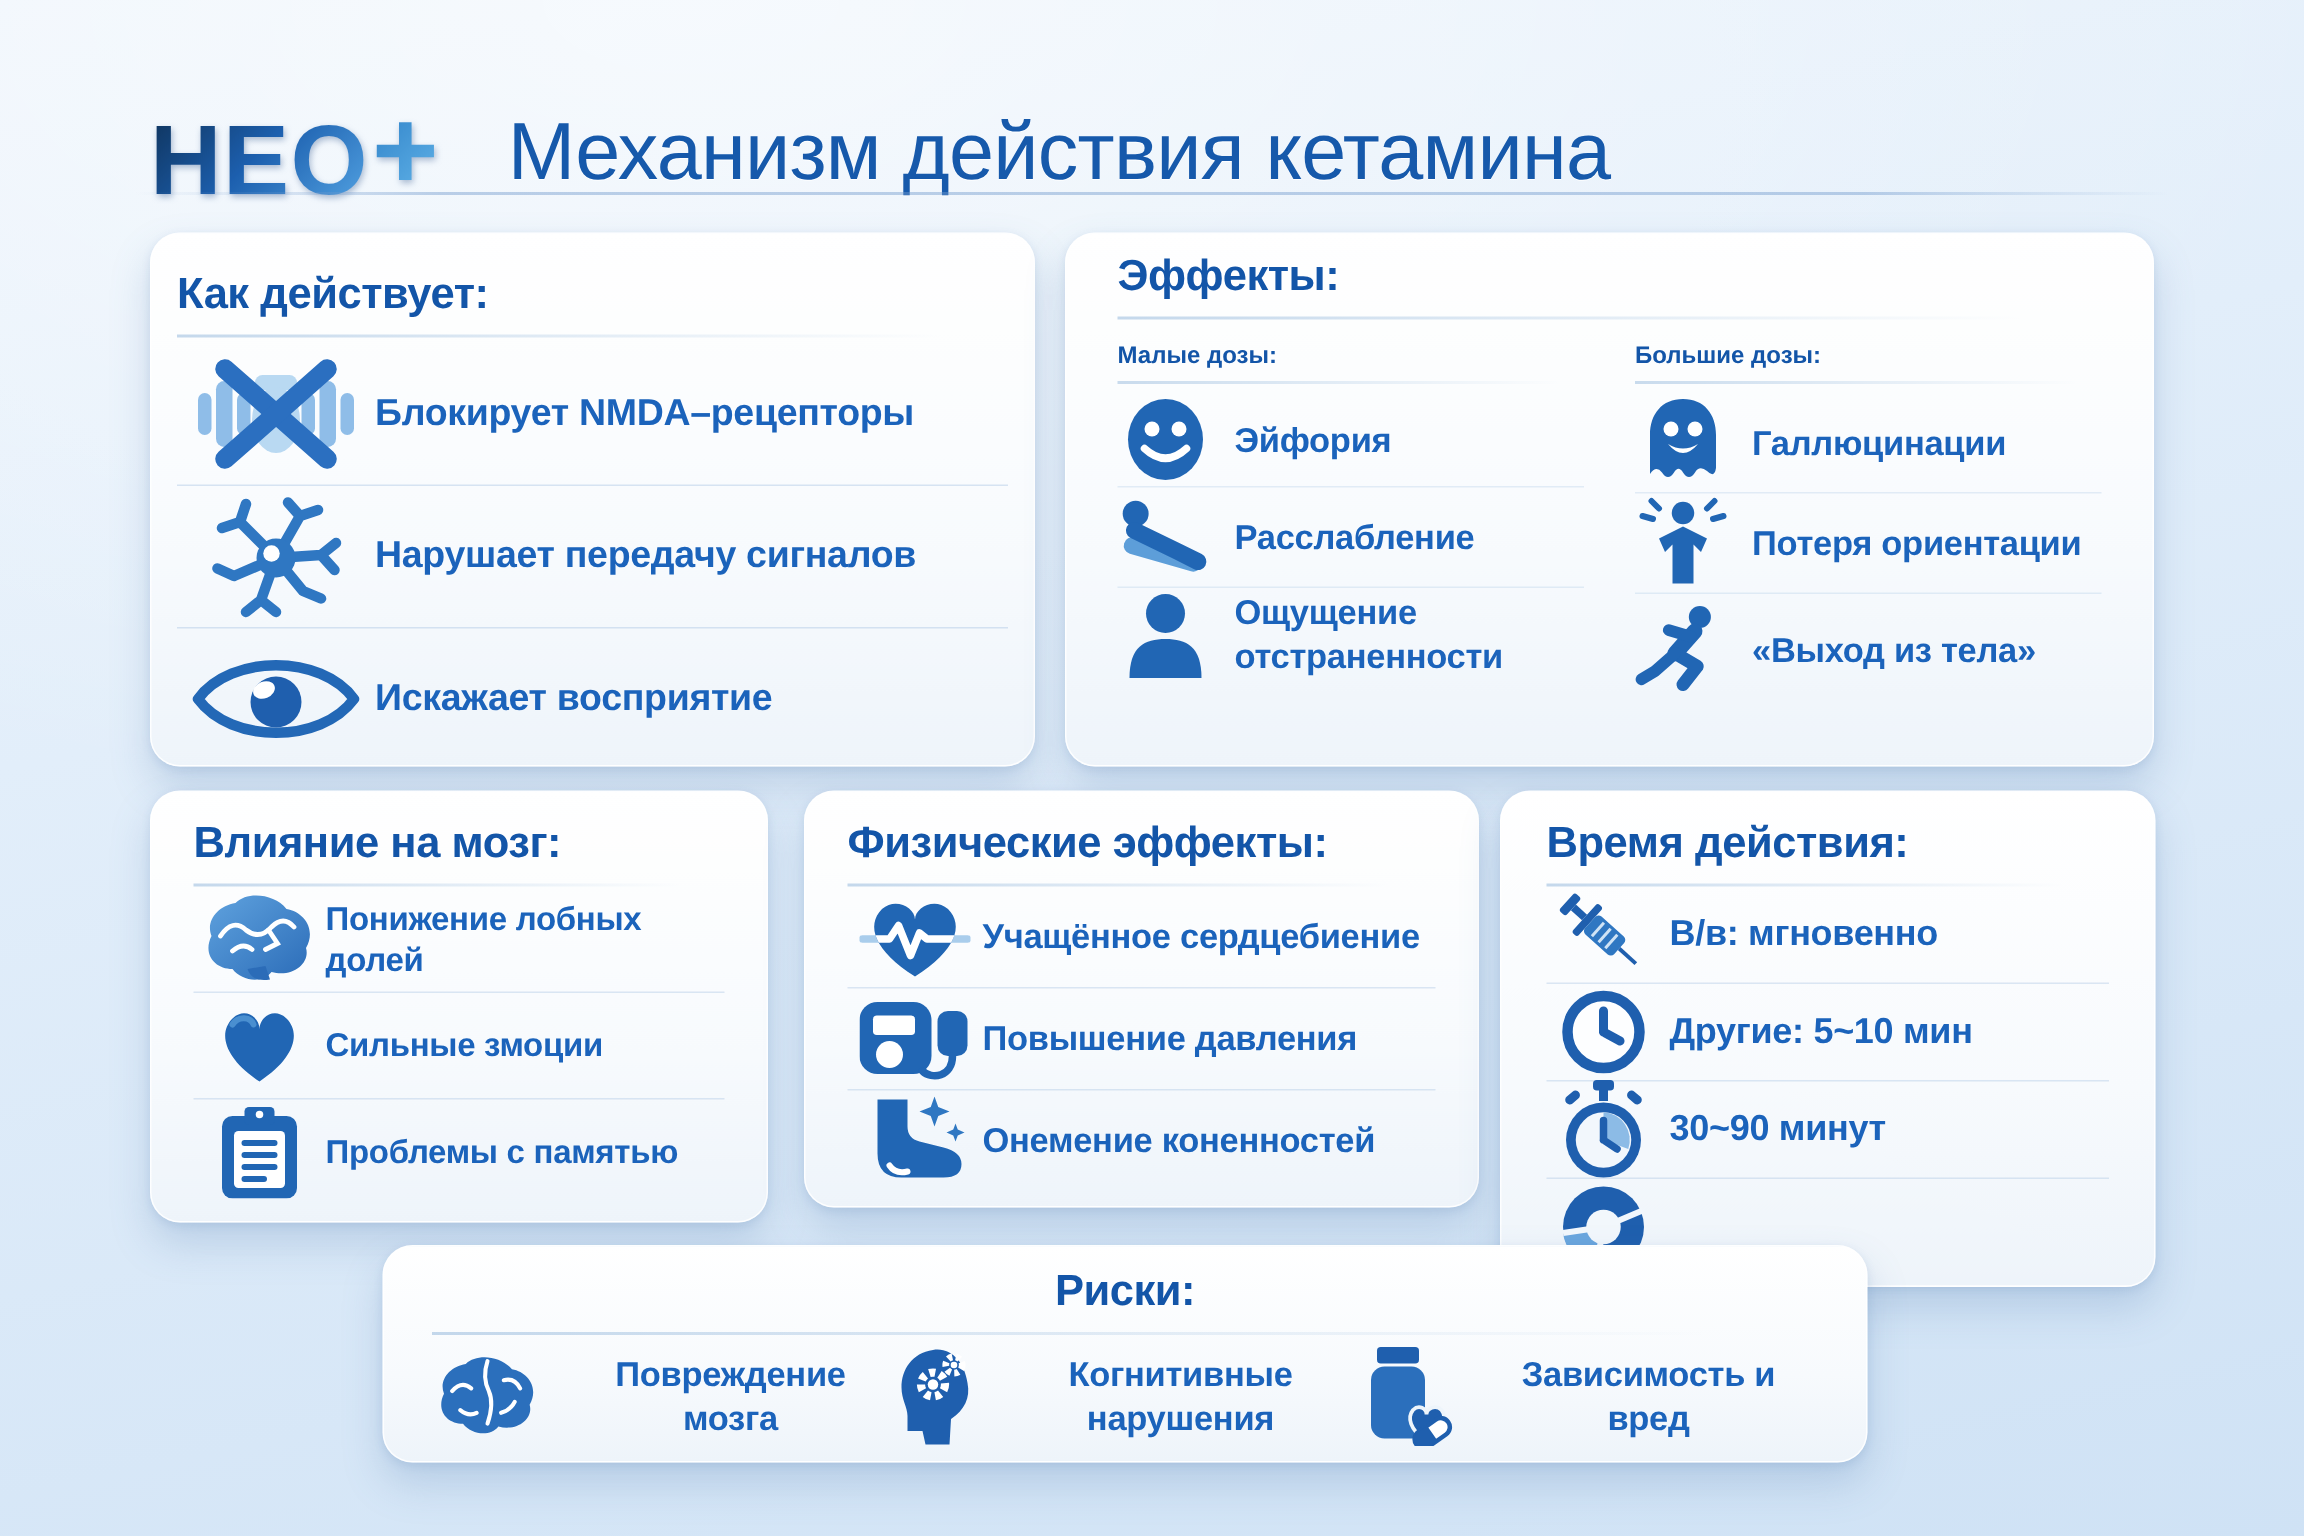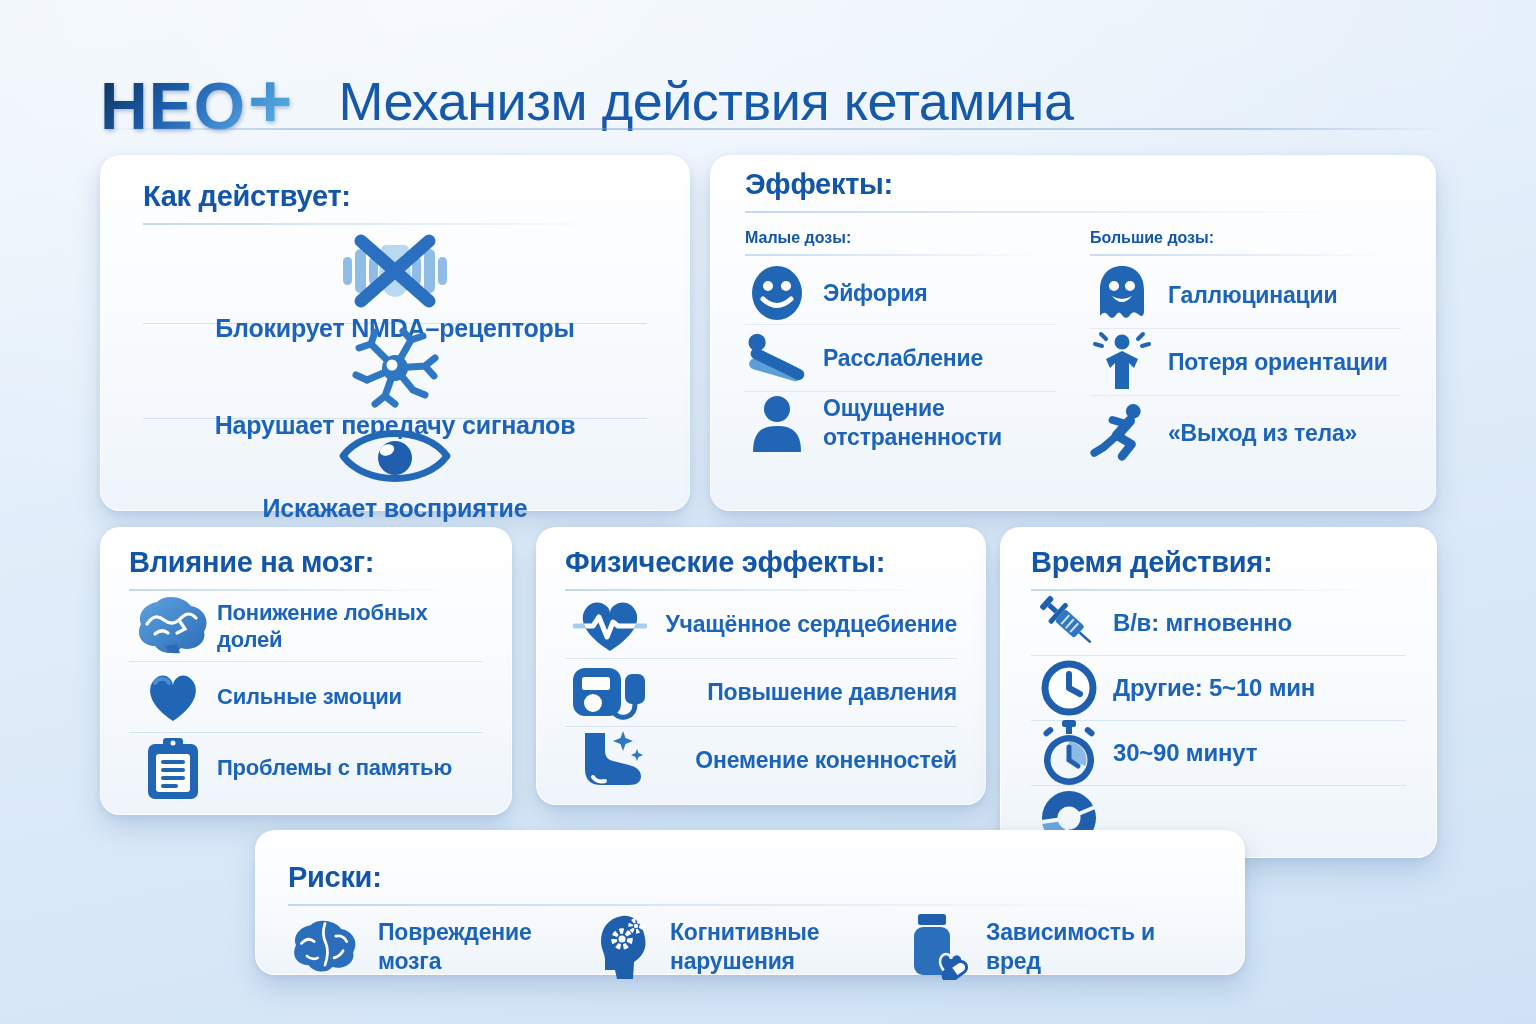--- a/index.html
+++ b/index.html
@@ -28,23 +28,23 @@
         box-shadow:0 14px 26px rgba(90,130,180,.25),0 2px 6px rgba(90,130,180,.15);
         border:1px solid rgba(255,255,255,.85);box-sizing:border-box;}
   .card-title{margin:0;font-size:29px;font-weight:bold;color:#1355a8;letter-spacing:-.3px;}
   .title-rule{height:2px;margin-top:10px;
         background:linear-gradient(to right,rgba(150,185,220,.55),rgba(150,185,220,0) 92%);}
   .lbl{font-weight:bold;color:#1b63bb;letter-spacing:-.2px;line-height:1.25;}
   .row{display:flex;align-items:center;}
   .icw{display:flex;justify-content:center;align-items:center;flex:0 0 auto;}
   svg{display:block;}
   
-  .card-how{left:100px;top:155px;width:590px;height:356px;padding:24px 42px;}
+  .card-how{left:100px;top:155px;width:590px;height:356px;padding:24px 17px;}
   .card-how .rows{margin-top:4px;}
-  .card-how .row{height:94px;flex-direction:column;}
+  .card-how .row{height:94px;}
   .card-how .row + .row{border-top:1.5px solid rgba(170,198,228,.45);}
   .card-how .icw{width:132px;}
   .card-how .lbl{font-size:25px;}
   
   .card-effects{left:710px;top:155px;width:726px;height:356px;padding:12px 34px;}
   .cols{display:flex;gap:34px;margin-top:16px;}
   .col{flex:1 1 0;}
   .sub-title{margin:0;font-size:16px;font-weight:bold;color:#1355a8;}
   .sub-rule{height:2px;margin-top:7px;margin-bottom:6px;
         background:linear-gradient(to right,rgba(150,185,220,.5),rgba(150,185,220,0) 95%);}
@@ -53,32 +53,32 @@
   .card-effects .icw{width:64px;margin-right:14px;}
   .card-effects .lbl{font-size:23px;max-width:232px;}
   
   .card-brain{left:100px;top:527px;width:412px;height:288px;padding:18px 28px;}
   .card-brain .row{height:70px;}
   .card-brain .row + .row{border-top:1.5px solid rgba(170,198,228,.40);}
   .card-brain .icw{width:88px;}
   .card-brain .lbl{font-size:22px;}
   
   .card-physical{left:536px;top:527px;width:450px;height:278px;padding:18px 28px;}
-  .card-physical .row{height:67px;justify-content:space-between;}
+  .card-physical .row{height:67px;}
   .card-physical .row + .row{border-top:1.5px solid rgba(170,198,228,.40);}
   .card-physical .icw{width:90px;}
   .card-physical .lbl{font-size:23px;}
   
   .card-duration{left:1000px;top:527px;width:437px;height:331px;padding:18px 30px;}
   .card-duration .row{height:64px;}
   .card-duration .row + .row{border-top:1.5px solid rgba(170,198,228,.40);}
   .card-duration .icw{width:76px;margin-right:6px;}
   .card-duration .lbl{font-size:24px;}
   
-  .card-risks{left:255px;top:830px;width:990px;height:145px;padding:30px 32px;}
+  .card-risks{left:255px;top:830px;width:990px;height:145px;padding:14px 32px;text-align:center;}
   .risk-items{display:flex;align-items:center;margin-top:8px;}
   .risk-item{display:flex;align-items:center;flex:1 1 0;}
   .risk-item .icw{margin-right:16px;}
   .card-risks .lbl{font-size:23px;}
 </style>
 </head>
 <body>
 
 <div class="page">
 

